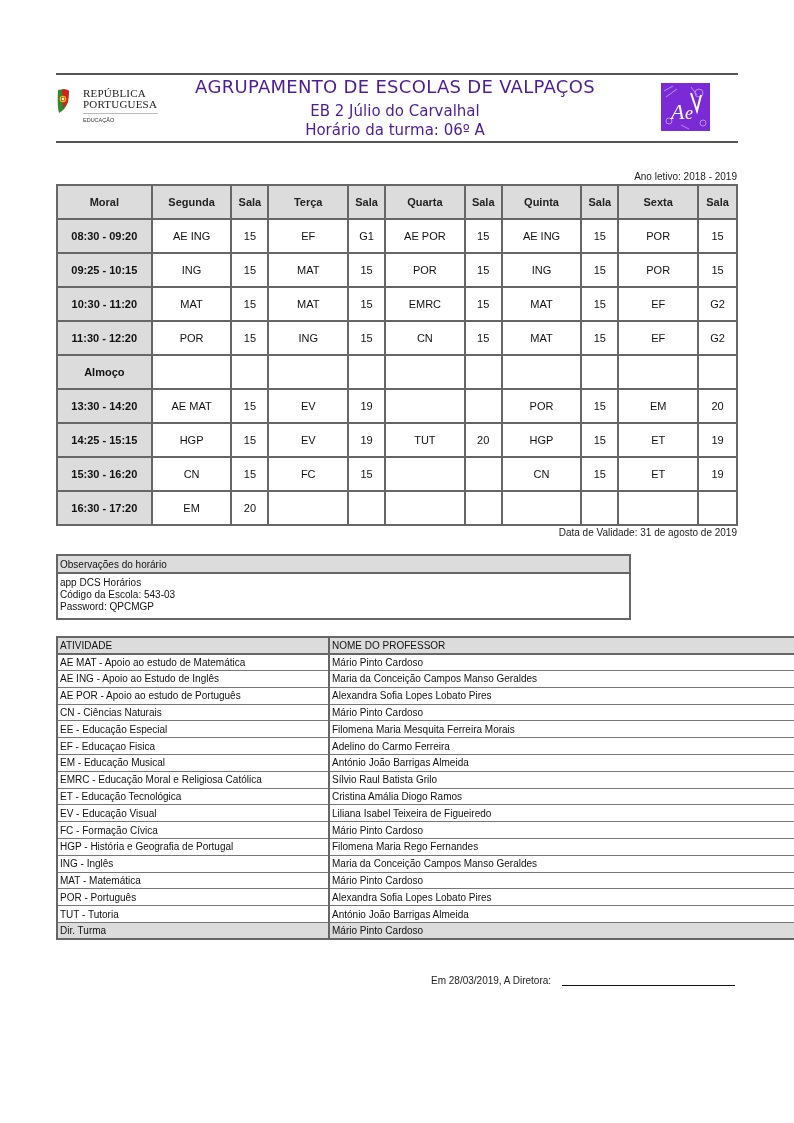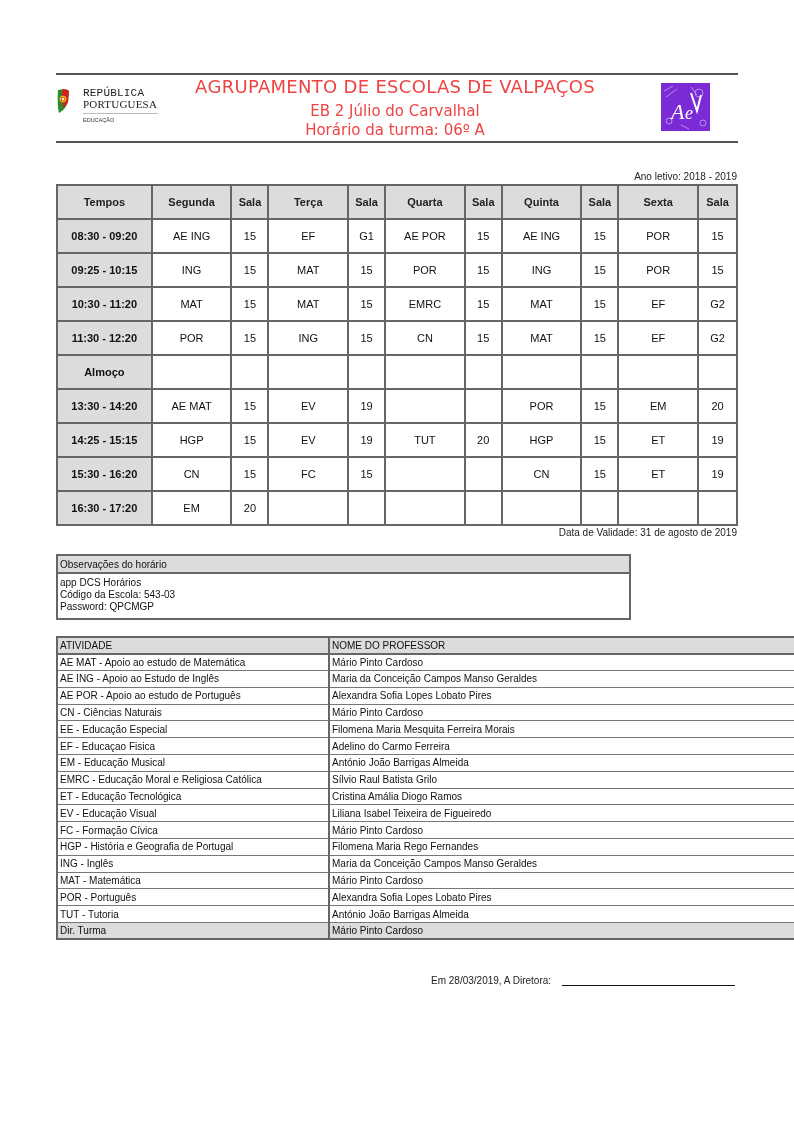--- a/index.html
+++ b/index.html
@@ -5,26 +5,26 @@
   * { box-sizing: border-box; margin: 0; padding: 0; }
   html, body { width: 794px; height: 1123px; background: #ffffff; }
   body { position: relative; font-family: "Liberation Sans", sans-serif; color: #111; overflow: hidden; }
 
   .hline { position: absolute; left: 56px; width: 682px; height: 2px; background: #555; }
   #hl-top { top: 73px; }
   #hl-bot { top: 141px; }
 
   .gov-logo { position: absolute; left: 56px; top: 86px; width: 110px; height: 42px; }
   .gov-flag { position: absolute; left: 0; top: 2px; width: 14px; height: 26px; }
-  .gov-text1 { position: absolute; left: 27px; top: 2px; font-family: Liberation Mono, monospace; font-size: 11px; line-height: 11px; color: #222; letter-spacing: 0.2px; }
+  .gov-text1 { position: absolute; left: 27px; top: 2px; font-family: Liberation Serif, serif; font-size: 11px; line-height: 11px; color: #222; letter-spacing: 0.2px; }
   .gov-text2 { position: absolute; left: 27px; top: 13px; font-family: "Liberation Serif", serif; font-size: 11px; line-height: 11px; color: #222; letter-spacing: 0.2px; }
   .gov-sep { position: absolute; left: 27px; top: 27px; width: 75px; height: 1px; background: #bbb; }
   .gov-text3 { position: absolute; left: 27px; top: 31px; font-size: 5.5px; color: #333; }
 
-  .title { position: absolute; left: 170px; width: 450px; text-align: center; font-family: "DejaVu Sans", sans-serif; font-weight: normal; color: #ef4444; }
+  .title { position: absolute; left: 170px; width: 450px; text-align: center; font-family: "DejaVu Sans", sans-serif; font-weight: normal; color: #4c1d95; }
   #t1 { top: 76px; font-size: 18px; letter-spacing: 0.3px; }
   #t2 { top: 102px; font-size: 15px; }
   #t3 { top: 121px; font-size: 15px; }
 
   .ae-logo { position: absolute; left: 661px; top: 83px; width: 49px; height: 48px; background: #7a2bd6; overflow: hidden; }
   .ae-logo svg { position: absolute; left: 0; top: 0; }
 
   .ano { position: absolute; right: 57px; top: 171px; font-size: 10px; color: #222; }
 
   table.sched { position: absolute; left: 56px; top: 184px; width: 682px; border-collapse: collapse; }
@@ -96,21 +96,21 @@
       <col style="width:37px">
       <col style="width:80px">
     <col style="width:37px">
       <col style="width:80px">
       <col style="width:37px">
     <col style="width:80px">
       <col style="width:39px">
   </colgroup>
   <thead>
     <tr class="head">
-      <th>Tempos</th>
+      <th>Moral</th>
       <th>Segunda</th>
       <th>Sala</th>
       <th>Terça</th>
       <th>Sala</th>
       <th>Quarta</th>
       <th>Sala</th>
       <th>Quinta</th>
       <th>Sala</th>
       <th>Sexta</th>
       <th>Sala</th>

